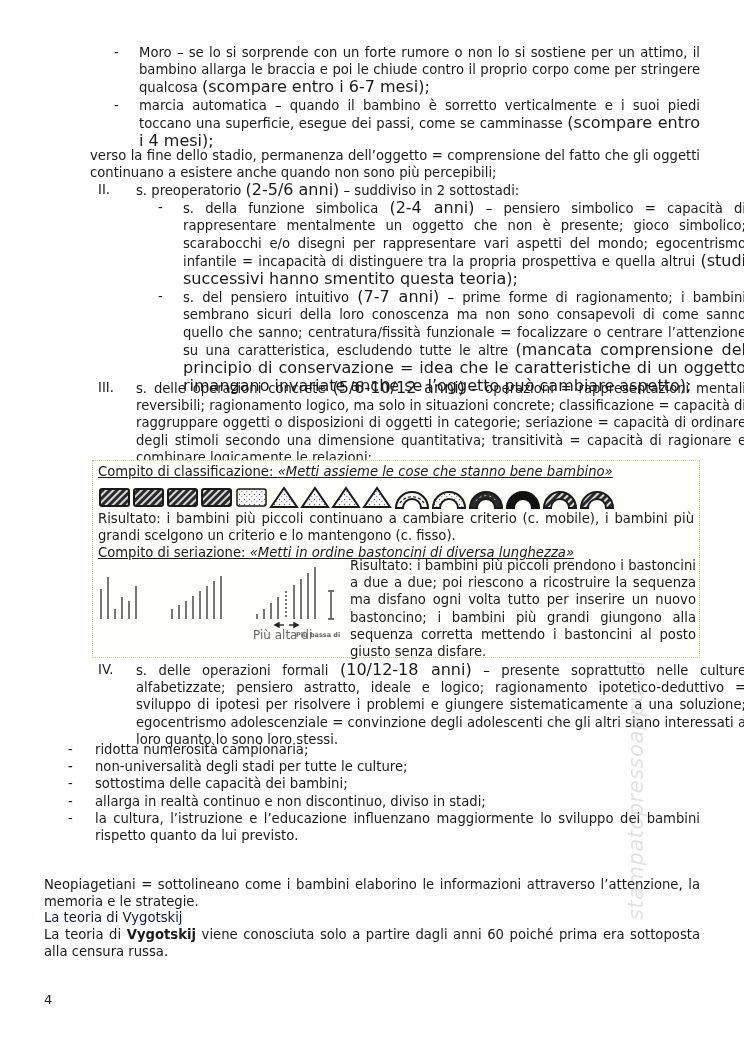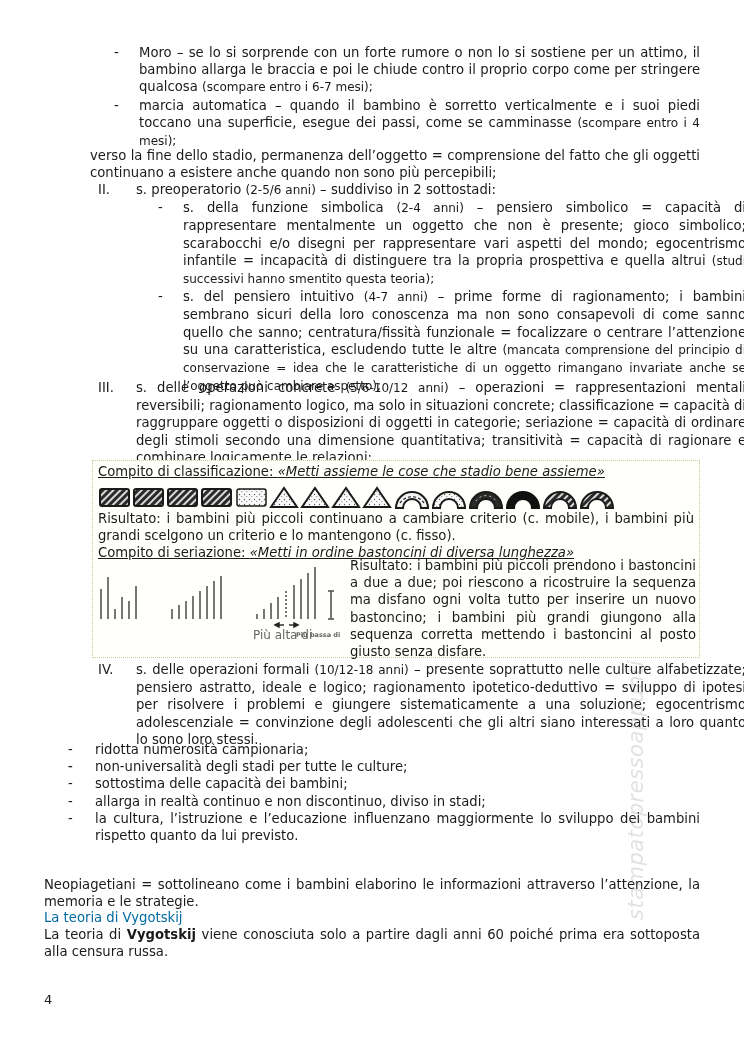--- a/index.html
+++ b/index.html
@@ -5,21 +5,21 @@
   html, body { margin: 0; padding: 0; background: #ffffff; }
   body {
     width: 744px; height: 1052px; position: relative; overflow: hidden;
     font-family: "DejaVu Sans", sans-serif;
     color: #1a1a1a;
     font-size: 13.2px;
     line-height: 17.2px;
   }
   .page { position: absolute; left: 0; top: 0; width: 744px; height: 1052px; }
   .text { text-align: justify; }
-  .small { font-size: 12px; }
+  .small { font-size: 16px; }
   .abs { position: absolute; }
 
   
   .stage1-bullets { position: absolute; left: 114px; top: 44px; width: 586px; }
   .bullet { position: relative; padding-left: 25px; text-align: justify; }
   .bullet .dash { position: absolute; left: 0; top: 0; }
   .stage1-end { position: absolute; left: 90px; top: 147px; width: 610px; }
 
   .stage { position: absolute; left: 44px; width: 656px; margin-left: 46px; }
   .stage .numeral { position: absolute; left: 0; top: 0; width: 46px; text-align: right; padding-right: 0; }
@@ -35,21 +35,21 @@
   }
   .underline { text-decoration: underline; }
   .italic { font-style: italic; }
   .seriation-text { position: absolute; left: 257px; top: 96px; width: 346px; text-align: justify; }
 
   .critiche { position: absolute; left: 44px; top: 741px; width: 656px; }
   .crit-list { margin-left: 24px; }
   .crit-list .bullet { padding-left: 27px; }
 
   .neo { position: absolute; left: 44px; top: 876px; width: 656px; text-align: justify; }
-  .section-heading { position: absolute; left: 44px; top: 909px; color: #0369a1; }
+  .section-heading { position: absolute; left: 44px; top: 909px; color: #0f172a; }
   .vyg { position: absolute; left: 44px; top: 926px; width: 656px; text-align: justify; }
   .page-number { position: absolute; left: 44px; top: 991px; font-size: 13px; }
 
   .watermark {
     position: absolute; left: 628px; top: 920px;
     transform-origin: 0 0; transform: rotate(-90deg);
     font-size: 21px; font-style: italic; color: rgba(120,120,120,0.22);
     letter-spacing: 0.5px; white-space: nowrap;
     font-family: "DejaVu Sans", sans-serif;
   }
@@ -83,40 +83,40 @@
         <div class="bullet">
           <span class="dash">-</span>
           <span>s. della funzione simbolica</span>
           <span class="small">(2-4 anni)</span>
           <span>– pensiero simbolico = capacità di rappresentare mentalmente un oggetto che non è presente; gioco simbolico; scarabocchi e/o disegni per rappresentare vari aspetti del mondo; egocentrismo infantile = incapacità di distinguere tra la propria prospettiva e quella altrui</span>
           <span class="small">(studi successivi hanno smentito questa teoria);</span>
         </div>
         <div class="bullet">
           <span class="dash">-</span>
           <span>s. del pensiero intuitivo</span>
-          <span class="small">(4-7 anni)</span>
+          <span class="small">(7-7 anni)</span>
           <span>– prime forme di ragionamento; i bambini sembrano sicuri della loro conoscenza ma non sono consapevoli di come sanno quello che sanno; centratura/fissità funzionale = focalizzare o centrare l’attenzione su una caratteristica, escludendo tutte le altre</span>
           <span class="small">(mancata comprensione del principio di conservazione = idea che le caratteristiche di un oggetto rimangano invariate anche se l’oggetto può cambiare aspetto);</span>
         </div>
       </div>
     </div>
   </div>
 
   <div class="stage" style="top:379px;">
     <div class="numeral"><span>III.</span></div>
     <div class="body">
       <span>s. delle operazioni concrete</span>
       <span class="small">(5/6-10/12 anni)</span>
       <span>– operazioni = rappresentazioni mentali reversibili; ragionamento logico, ma solo in situazioni concrete; classificazione = capacità di raggruppare oggetti o disposizioni di oggetti in categorie; seriazione = capacità di ordinare degli stimoli secondo una dimensione quantitativa; transitività = capacità di ragionare e combinare logicamente le relazioni;</span>
     </div>
   </div>
 
   <div class="example-box">
     <div class="abs" style="left:5px; top:2px;">
-      <span class="underline">Compito di classificazione: </span><span class="underline italic">«Metti assieme le cose che stadio bene assieme»</span>
+      <span class="underline">Compito di classificazione: </span><span class="underline italic">«Metti assieme le cose che stanno bene bambino»</span>
     </div>
 
     <svg class="abs" style="left:5px; top:22px;" width="600" height="30" viewBox="0 0 600 30">
       <defs>
         <pattern id="hatch" width="5" height="5" patternUnits="userSpaceOnUse" patternTransform="rotate(45)">
           <rect width="5" height="5" fill="#2a2a2a"></rect>
           <rect width="2" height="5" fill="#d8d8d8"></rect>
         </pattern>
         <pattern id="dots" width="5" height="5" patternUnits="userSpaceOnUse">
           <rect width="5" height="5" fill="#fbfbfb"></rect>

